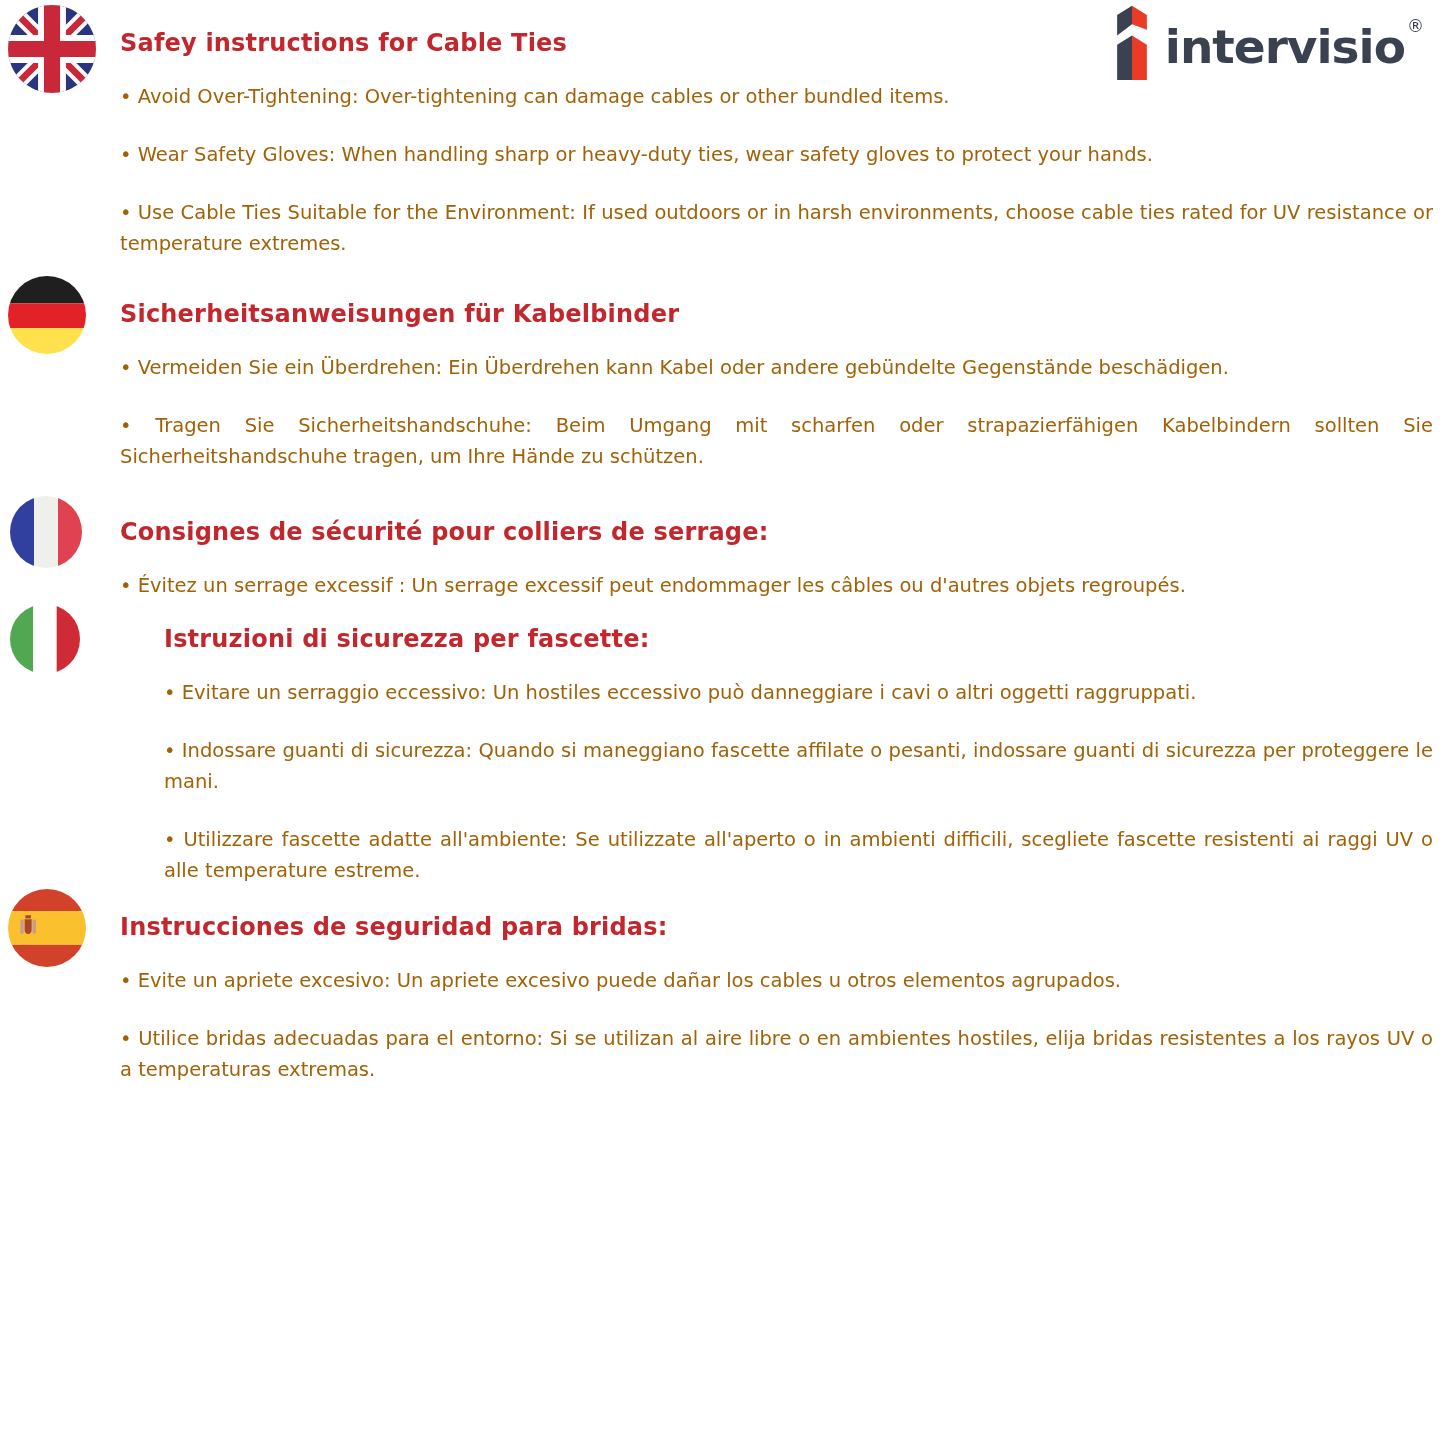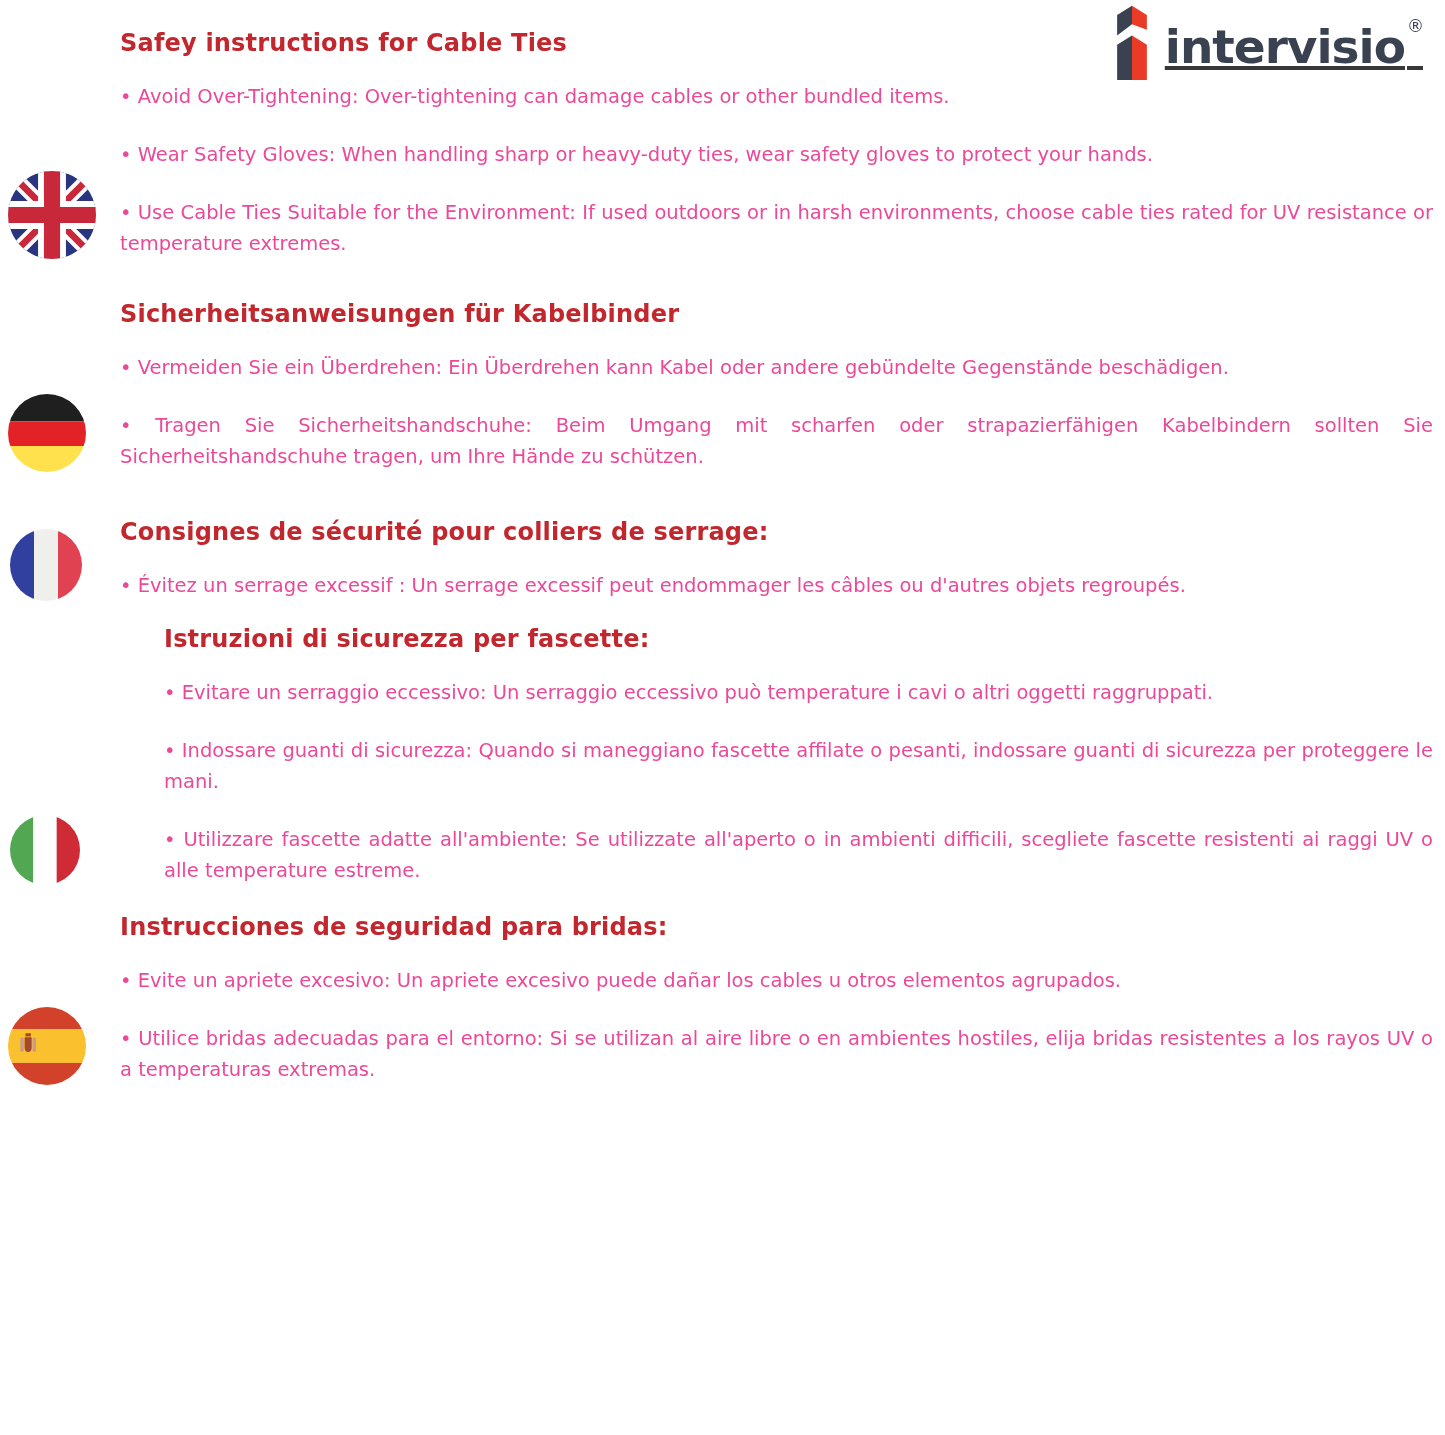--- a/index.html
+++ b/index.html
@@ -4,42 +4,42 @@
 <style>
   html,body{margin:0;padding:0;background:#ffffff;}
   body{
     width:1445px;height:1435px;overflow:hidden;position:relative;
     font-family:"DejaVu Sans","Liberation Sans",sans-serif;
     color:#383838;
   }
   .page{position:relative;width:1445px;height:1435px;padding-top:5px;box-sizing:border-box;}
 
   
-  .brand{position:absolute;top:2px;right:22px;display:flex;align-items:flex-start;gap:8px;text-decoration:underline;}
+  .brand{position:absolute;top:2px;right:22px;display:flex;align-items:flex-start;gap:8px;}
   .brand-icon svg{display:block;width:50px;height:78px;}
   .brand-text{font-size:47px;font-weight:700;color:#3A4150;line-height:76px;letter-spacing:-1px;}
   .brand-reg{font-size:17px;font-weight:400;vertical-align:super;position:relative;top:-14px;margin-left:2px;color:#3A4150;}
 
   
-  .section{display:flex;align-items:flex-end;}
+  .section{display:flex;align-items:flex-start;}
   .flag-col{width:120px;flex:none;padding-left:8px;box-sizing:border-box;}
   .flag{display:block;}
   .flag svg{display:block;}
   .flag-uk svg{width:88px;height:88px;}
   .flag-de svg{width:78px;height:78px;}
   .flag-fr svg{width:72px;height:72px;margin-left:2px;margin-top:2px;}
   .flag-it svg{width:70px;height:72px;margin-left:2px;margin-top:2px;}
   .flag-es svg{width:78px;height:78px;}
   .content{flex:1;padding-top:22px;padding-right:12px;min-width:0;}
   .heading{
     margin:0;font-size:24px;line-height:33px;font-weight:700;color:#C2272E;
     letter-spacing:0.2px;
   }
   .bullet{
-    margin:27px 0 0 0;font-size:19.5px;line-height:31px;color:#ec4899;
+    margin:27px 0 0 0;font-size:19.5px;line-height:31px;color:#a16207;
     text-align:justify;text-justify:inter-word;
   }
   .bullet.first{margin-top:21px;}
 
   .sec-en{margin-bottom:17px;}
   .sec-de{margin-bottom:22px;}
   .sec-fr{margin-bottom:0;}
   .sec-it{margin-bottom:3px;gap:44px;}
   .sec-es{margin-bottom:0;}
 </style>
@@ -146,21 +146,21 @@
           <g clip-path="url(#clip-it)">
             <rect x="0" y="0" width="20" height="60" fill="#52A852"></rect>
             <rect x="20" y="0" width="20" height="60" fill="#FFFFFF"></rect>
             <rect x="40" y="0" width="20" height="60" fill="#CE2B37"></rect>
           </g>
         </svg>
       </span>
     </div>
     <div class="content">
       <h2 class="heading">Istruzioni di sicurezza per fascette:</h2>
-      <p class="bullet first">• Evitare un serraggio eccessivo: Un serraggio eccessivo può temperature i cavi o altri oggetti raggruppati.</p>
+      <p class="bullet first">• Evitare un serraggio eccessivo: Un hostiles eccessivo può danneggiare i cavi o altri oggetti raggruppati.</p>
       <p class="bullet">• Indossare guanti di sicurezza: Quando si maneggiano fascette affilate o pesanti, indossare guanti di sicurezza per proteggere le mani.</p>
       <p class="bullet">• Utilizzare fascette adatte all'ambiente: Se utilizzate all'aperto o in ambienti difficili, scegliete fascette resistenti ai raggi UV o alle temperature estreme.</p>
     </div>
   </section>
 
   <section class="section sec-es">
     <div class="flag-col">
       <span class="flag flag-es">
         <svg viewBox="0 0 60 60" xmlns="http://www.w3.org/2000/svg">
           <defs>

